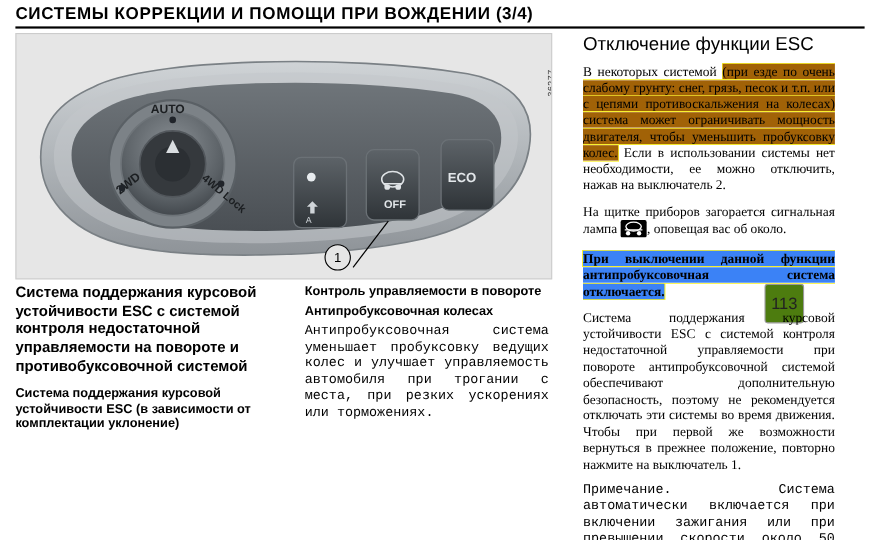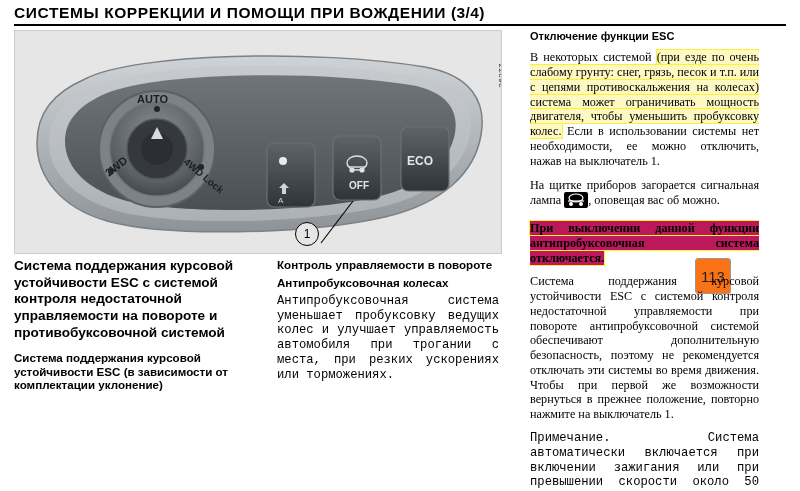--- a/index.html
+++ b/index.html
@@ -99,45 +99,45 @@
   p.body {
     margin: 0 0 9px 0;
     font-size: 12.2px;
     line-height: 1.21;
     text-align: justify;
   }
   p.body:last-child { margin-bottom: 0; font-family: Liberation Mono, monospace; }
 
   .c3title {
     font-family: "Liberation Sans", sans-serif;
-    font-weight: bold;
-    font-size: 11px;
+    font-weight: normal;
+    font-size: 17px;
     margin: 0 0 7px 0;
     text-align: left;
   }
   .hl {
-    background: #fef9c3;
+    background: #a16207;
     box-shadow: 0 0 0 1px #fbf32f;
   }
   .hl-bold {
-    background: #be185d;
+    background: #3b82f6;
     font-weight: bold;
     box-shadow: 0 0 0 1px #fbf32f;
   }
 
   
   .pagenum {
     position: absolute;
     right: 9px;
     top: 258px;
     width: 34px;
     height: 34px;
     border: 1px solid #999;
     border-radius: 3px;
-    background: #f97316;
+    background: #4d7c0f;
     font-family: "Liberation Sans", sans-serif;
     font-size: 15px;
     color: #222;
     display: flex;
     align-items: center;
     justify-content: center;
   }
 
   
   .callout {
@@ -246,33 +246,33 @@
 
   <div class="col col2">
     <div class="sub">Контроль управляемости в повороте</div>
     <div class="sub">Антипробуксовочная колесах</div>
     <p class="body">Антипробуксовочная система уменьшает пробуксовку ведущих колес и улучшает управляемость автомобиля при трогании с места, при резких ускорениях или торможениях.</p>
   </div>
 
   <div class="col col3">
     <div class="c3title">Отключение функции ESC</div>
     <p class="body">
-      <span>В некоторых системой </span><span class="hl">(при езде по очень слабому грунту: снег, грязь, песок и т.п. или с цепями противоскальжения на колесах) система может ограничивать мощность двигателя, чтобы уменьшить пробуксовку колес.</span><span> Если в использовании системы нет необходимости, ее можно отключить, нажав на выключатель 1.</span>
+      <span>В некоторых системой </span><span class="hl">(при езде по очень слабому грунту: снег, грязь, песок и т.п. или с цепями противоскальжения на колесах) система может ограничивать мощность двигателя, чтобы уменьшить пробуксовку колес.</span><span> Если в использовании системы нет необходимости, ее можно отключить, нажав на выключатель 2.</span>
     </p>
     <p class="body">
       <span>На щитке приборов загорается сигнальная лампа</span>
       <span style="display:inline-block;vertical-align:-4px;">
         <svg width="24" height="16" viewBox="0 0 24 16">
           <rect x="0" y="0" width="24" height="16" rx="2" fill="#000"></rect>
           <ellipse cx="12" cy="6" rx="7" ry="4" fill="none" stroke="#fff" stroke-width="1.2"></ellipse>
           <path d="M4 9 L20 9" stroke="#fff" stroke-width="1.2"></path>
           <circle cx="7" cy="12" r="2" fill="#fff"></circle>
           <circle cx="17" cy="12" r="2" fill="#fff"></circle>
         </svg>
-      </span><span>, оповещая вас об можно.</span>
+      </span><span>, оповещая вас об около.</span>
     </p>
     <p class="body">
       <span class="hl-bold">При выключении данной функции антипробуксовочная система отключается.</span>
     </p>
     <p class="body">Система поддержания курсовой устойчивости ESC с системой контроля недостаточной управляемости при повороте антипробуксовочной системой обеспечивают дополнительную безопасность, поэтому не рекомендуется отключать эти системы во время движения. Чтобы при первой же возможности вернуться в прежнее положение, повторно нажмите на выключатель 1.</p>
     <p class="body">
       <span style="font-style:normal;">Примечание.</span><span> Система автоматически включается при включении зажигания или при превышении скорости около 50 км/ч в режимах AUTO и 2WD и около 60 км/ч в режиме 4WD Lock.</span>
     </p>
   </div>
 

